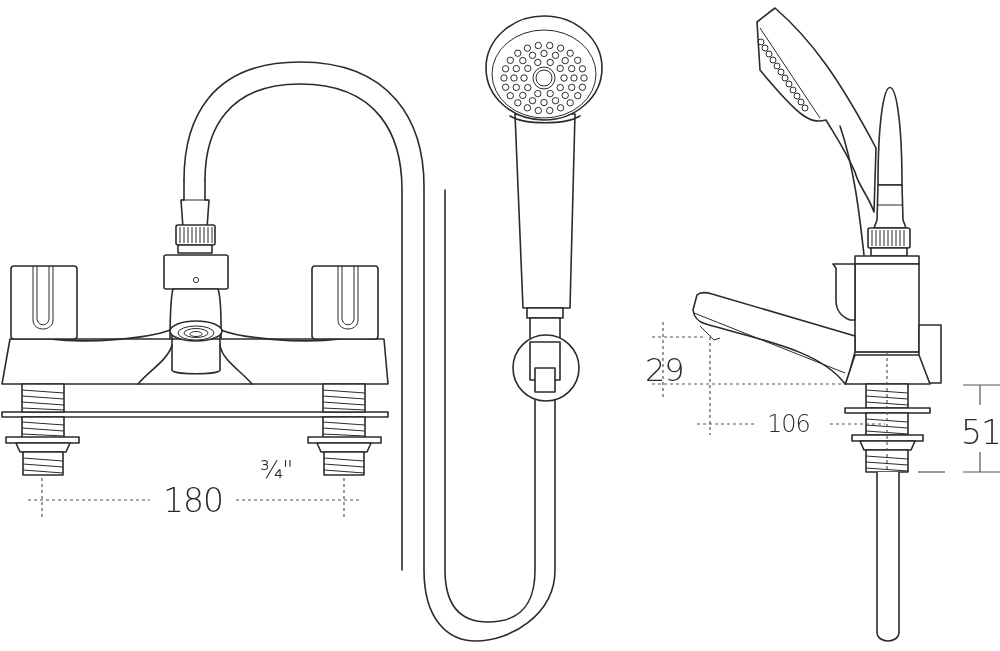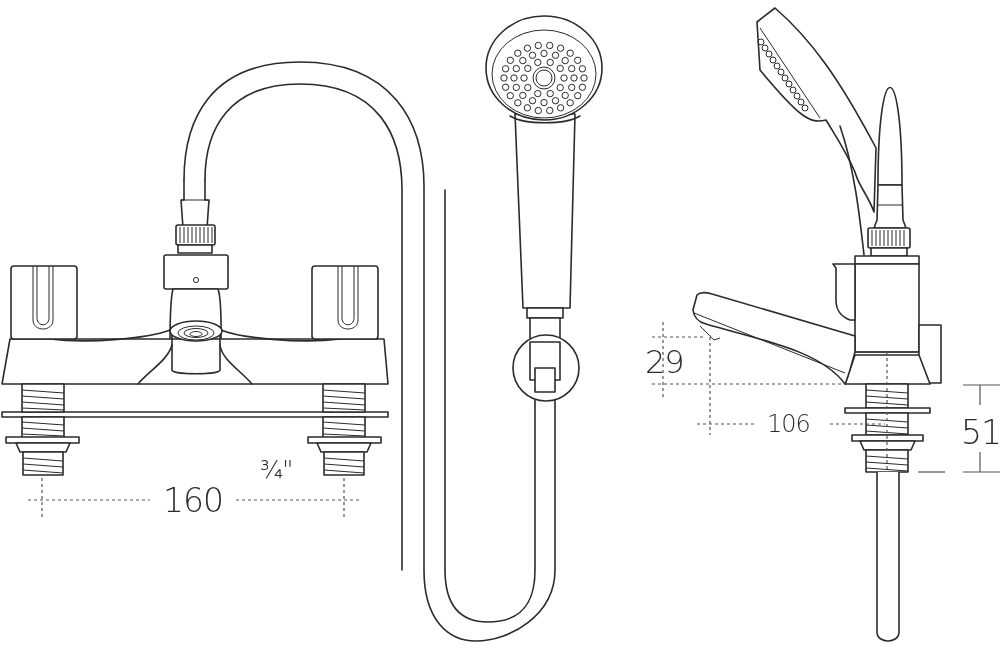--- a/index.html
+++ b/index.html
@@ -6,21 +6,21 @@
   body { width: 1000px; height: 651px; overflow: hidden; position: relative; font-family: "DejaVu Sans", "Liberation Sans", sans-serif; }
   #stage { position: absolute; left: 0; top: 0; width: 1000px; height: 651px; }
   .ln { fill: none; stroke: #2b2b2b; stroke-width: 1.6; stroke-linejoin: round; stroke-linecap: round; }
   .lnw { fill: #ffffff; stroke: #2b2b2b; stroke-width: 1.6; stroke-linejoin: round; }
   .thin { fill: none; stroke: #2b2b2b; stroke-width: 1; }
   .dash { fill: none; stroke: #555; stroke-width: 1.2; stroke-dasharray: 3 3; }
   .dimsolid { fill: none; stroke: #555; stroke-width: 1.2; }
   .label { position: absolute; color: #2b2b2b; font-family: "DejaVu Sans", "Liberation Sans", sans-serif; font-weight: 300; line-height: 1; letter-spacing: -1px; }
   .l-180 { left: 163px; top: 484px; font-size: 33px; }
   .l-34  { left: 260px; top: 458px; font-size: 24px; }
-  .l-29  { left: 645px; top: 346px; font-size: 32px; }
+  .l-29  { left: 645px; top: 354px; font-size: 32px; }
   .l-106 { left: 767px; top: 412px; font-size: 24px; }
   .l-51  { left: 961px; top: 416px; font-size: 33px; text-align: right; }
 </style>
 </head>
 <body>
 
 <div id="stage">
 <svg width="1000" height="651" viewBox="0 0 1000 651" xmlns="http://www.w3.org/2000/svg">
 
   <g>
@@ -245,17 +245,17 @@
 
     <line class="dimsolid" x1="963" y1="385" x2="1000" y2="385"></line>
     <line class="dimsolid" x1="980" y1="385" x2="980" y2="405"></line>
     <line class="dimsolid" x1="980" y1="452" x2="980" y2="472"></line>
     <line class="dimsolid" x1="918" y1="472" x2="945" y2="472"></line>
     <line class="dimsolid" x1="963" y1="472" x2="1000" y2="472"></line>
   </g>
 </svg>
 </div>
 
-<div class="label l-180">160</div>
+<div class="label l-180">180</div>
 <div class="label l-34">¾"</div>
 <div class="label l-29">29</div>
 <div class="label l-106">106</div>
 <div class="label l-51">51</div>
 
 </body></html>

